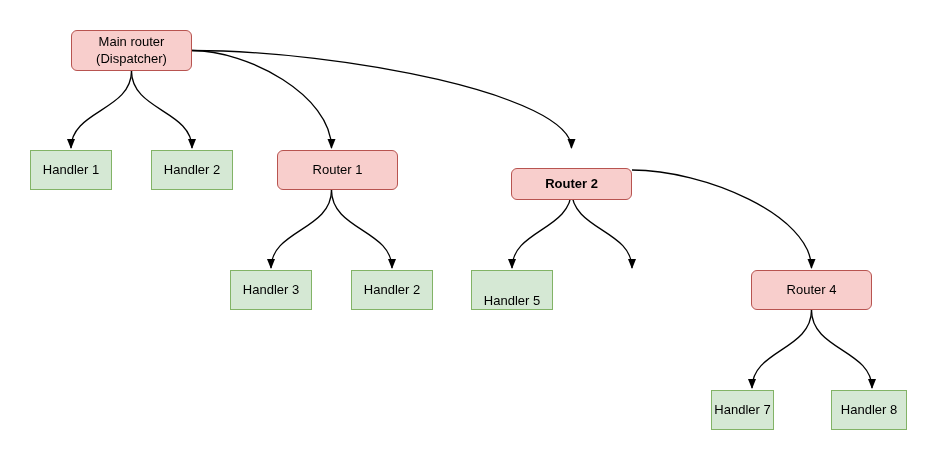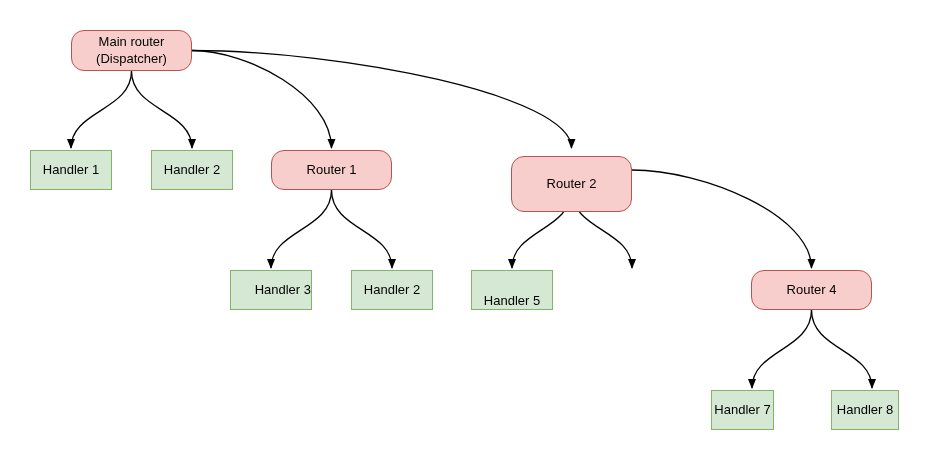--- a/index.html
+++ b/index.html
@@ -36,21 +36,21 @@
     text-align: center;
     font-size: 13px;
     line-height: 1.25;
     color: var(--text-color, #000000);
     cursor: default;
     z-index: 2;
   }
   .node.router {
     background: var(--router-fill, #f8cecc);
     border: 1px solid var(--router-stroke, #b85450);
-    border-radius: 13px;
+    border-radius: 6px;
   }
   .node.handler {
     background: var(--handler-fill, #d5e8d4);
     border: 1px solid var(--handler-stroke, #82b366);
   }
   .node-label {
     white-space: pre-line;
     pointer-events: none;
   }
 </style>
@@ -79,37 +79,37 @@
 <div class="node router" style="left: 71px; top: 30px; width: 121px; height: 41px;">
       <span class="node-label">Main router
 (Dispatcher)</span>
     </div>
     <div class="node handler" style="left: 30px; top: 150px; width: 82px; height: 40px;">
       <span class="node-label">Handler 1</span>
     </div>
     <div class="node handler" style="left: 151px; top: 150px; width: 82px; height: 40px;">
       <span class="node-label">Handler 2</span>
     </div>
-    <div class="node router" style="left: 271px; top: 150px; width: 121px; height: 40px;">
+    <div class="node router" style="left: 277px; top: 150px; width: 121px; height: 40px;">
       <span class="node-label">Router 1</span>
     </div>
-    <div class="node router" style="left: 511px; top: 156px; width: 121px; height: 56px;">
+    <div class="node router" style="left: 511px; top: 168px; width: 121px; height: 32px; font-weight: bold;">
       <span class="node-label">Router 2</span>
     </div>
-    <div class="node handler" style="left: 230px; top: 270px; width: 82px; height: 40px; justify-content: flex-end;">
+    <div class="node handler" style="left: 230px; top: 270px; width: 82px; height: 40px;">
       <span class="node-label">Handler 3</span>
     </div>
     <div class="node handler" style="left: 351px; top: 270px; width: 82px; height: 40px;">
       <span class="node-label">Handler 2</span>
     </div>
     <div class="node handler" style="left: 471px; top: 270px; width: 82px; height: 40px; align-items: flex-end;">
       <span class="node-label">Handler 5</span>
     </div>
     <div class="node router" style="left: 751px; top: 270px; width: 121px; height: 40px;">
       <span class="node-label">Router 4</span>
     </div>
     <div class="node handler" style="left: 711px; top: 390px; width: 63px; height: 40px;">
       <span class="node-label">Handler 7</span>
     </div>
-    <div class="node handler" style="left: 831px; top: 390px; width: 68px; height: 40px;">
+    <div class="node handler" style="left: 831px; top: 390px; width: 76px; height: 40px;">
       <span class="node-label">Handler 8</span>
     </div>
   </div>
 
 </body></html>

